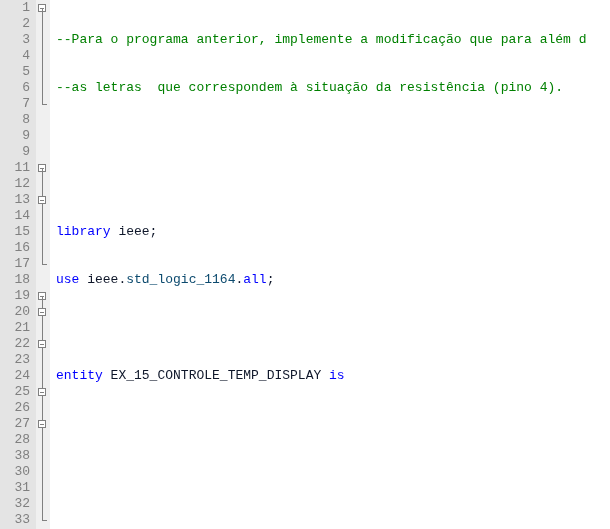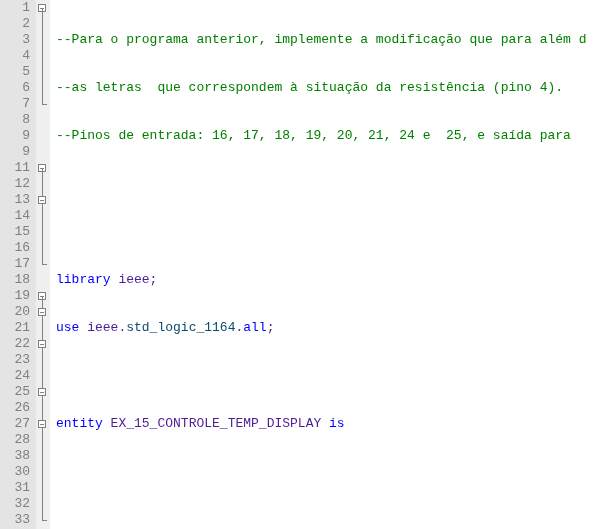--- a/index.html
+++ b/index.html
@@ -83,21 +83,21 @@
     white-space: pre;
     flex: 1;
     overflow: hidden;
   }
   .code .row {
     height: 16px;
   }
   .c-comment { color: #008000; text-align: right; }
   .c-kw      { color: #0000ff; text-align: right; }
   .c-type    { color: #0c4a6e; }
-  .c-txt     { color: #4c1d95; }
+  .c-txt     { color: #0f172a; }
 </style>
 </head>
 <body>
 
 <div class="editor">
   <div class="gutter">
     <div class="ln">1</div>
     <div class="ln">2</div>
     <div class="ln">3</div>
     <div class="ln">4</div>
@@ -233,21 +233,20 @@
       </div>
     <div class="cell">
         <div class="vline half-top"></div>
         <div class="corner"></div>
       </div>
   </div>
 
   <div class="code">
     <div class="row"><span class="c-comment">--Para o programa anterior, implemente a modificação que para além d</span></div>
     <div class="row"><span class="c-comment">--as letras  que correspondem à situação da resistência (pino 4).</span></div>
-    <div class="row"><span class="c-comment">--Pinos de entrada: 16, 17, 18, 19, 20, 21, 24 e  25, e saída para</span></div>
     <div class="row"></div>
     <div class="row"></div>
     <div class="row"><span class="c-kw">library</span><span class="c-txt"> ieee;</span></div>
     <div class="row"><span class="c-kw">use</span><span class="c-txt"> ieee.</span><span class="c-type">std_logic_1164</span><span class="c-txt">.</span><span class="c-kw">all</span><span class="c-txt">;</span></div>
     <div class="row"></div>
     <div class="row"><span class="c-kw">entity</span><span class="c-txt"> EX_15_CONTROLE_TEMP_DISPLAY </span><span class="c-kw">is</span></div>
     
     
     
     

